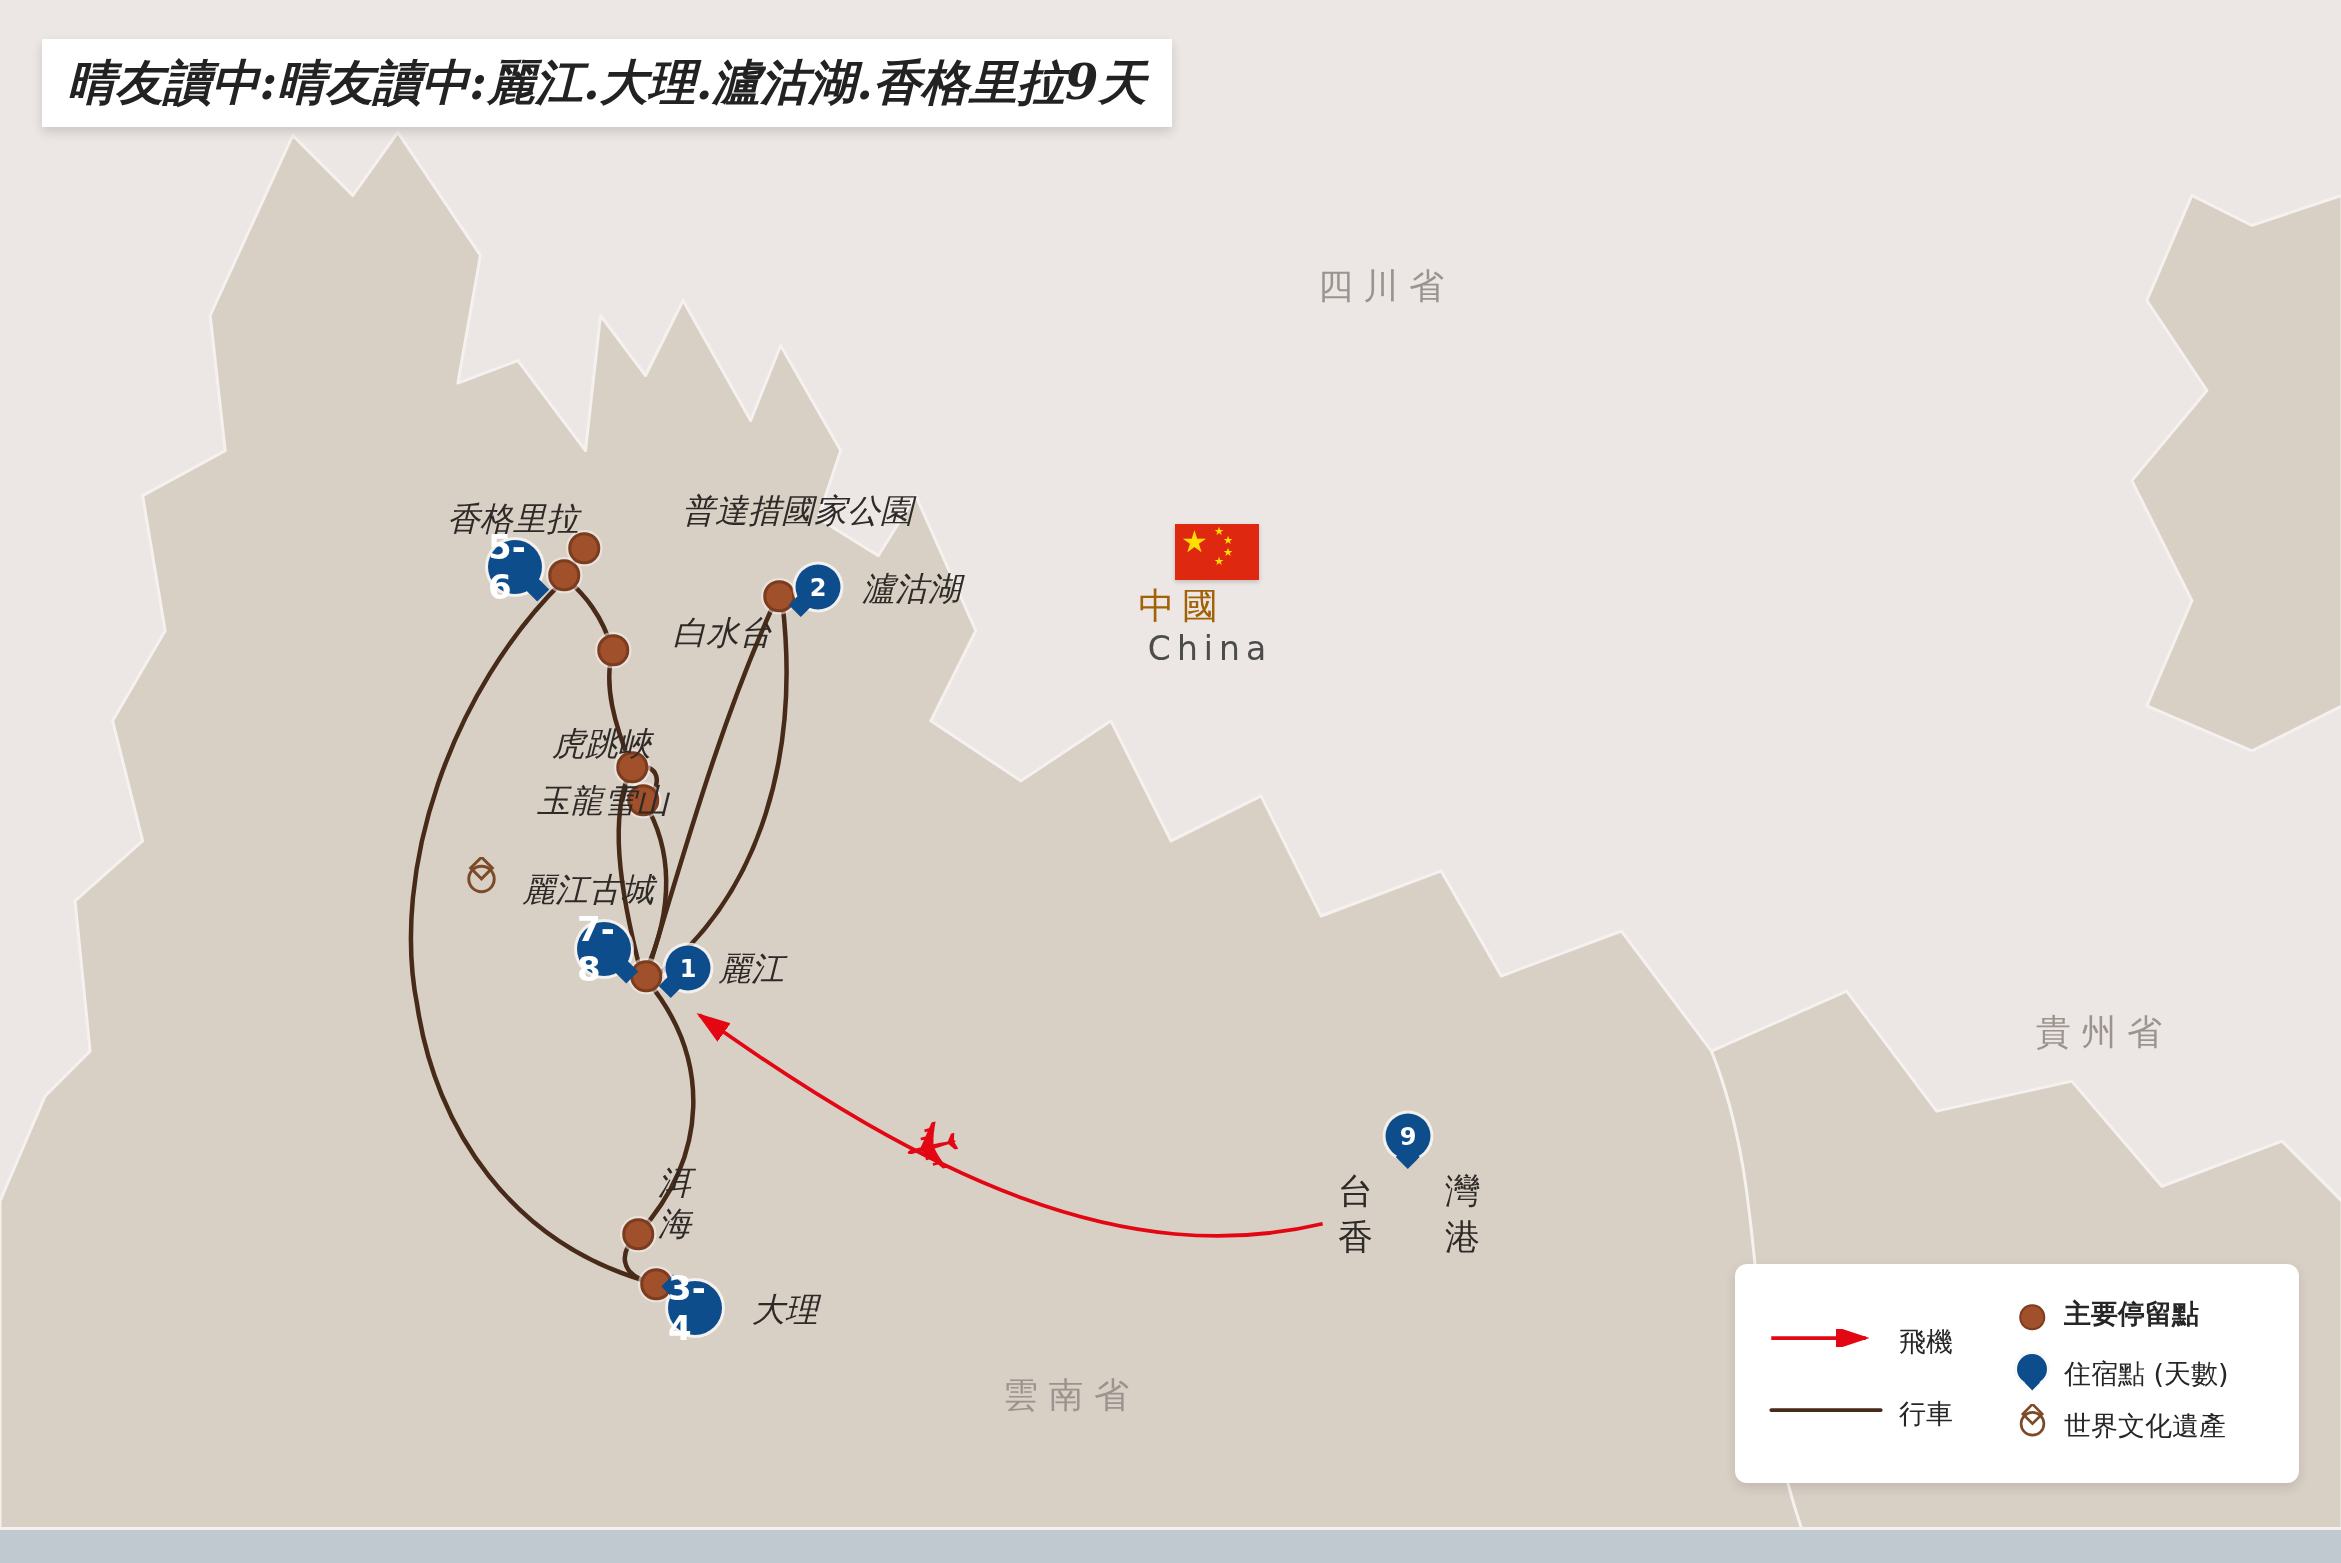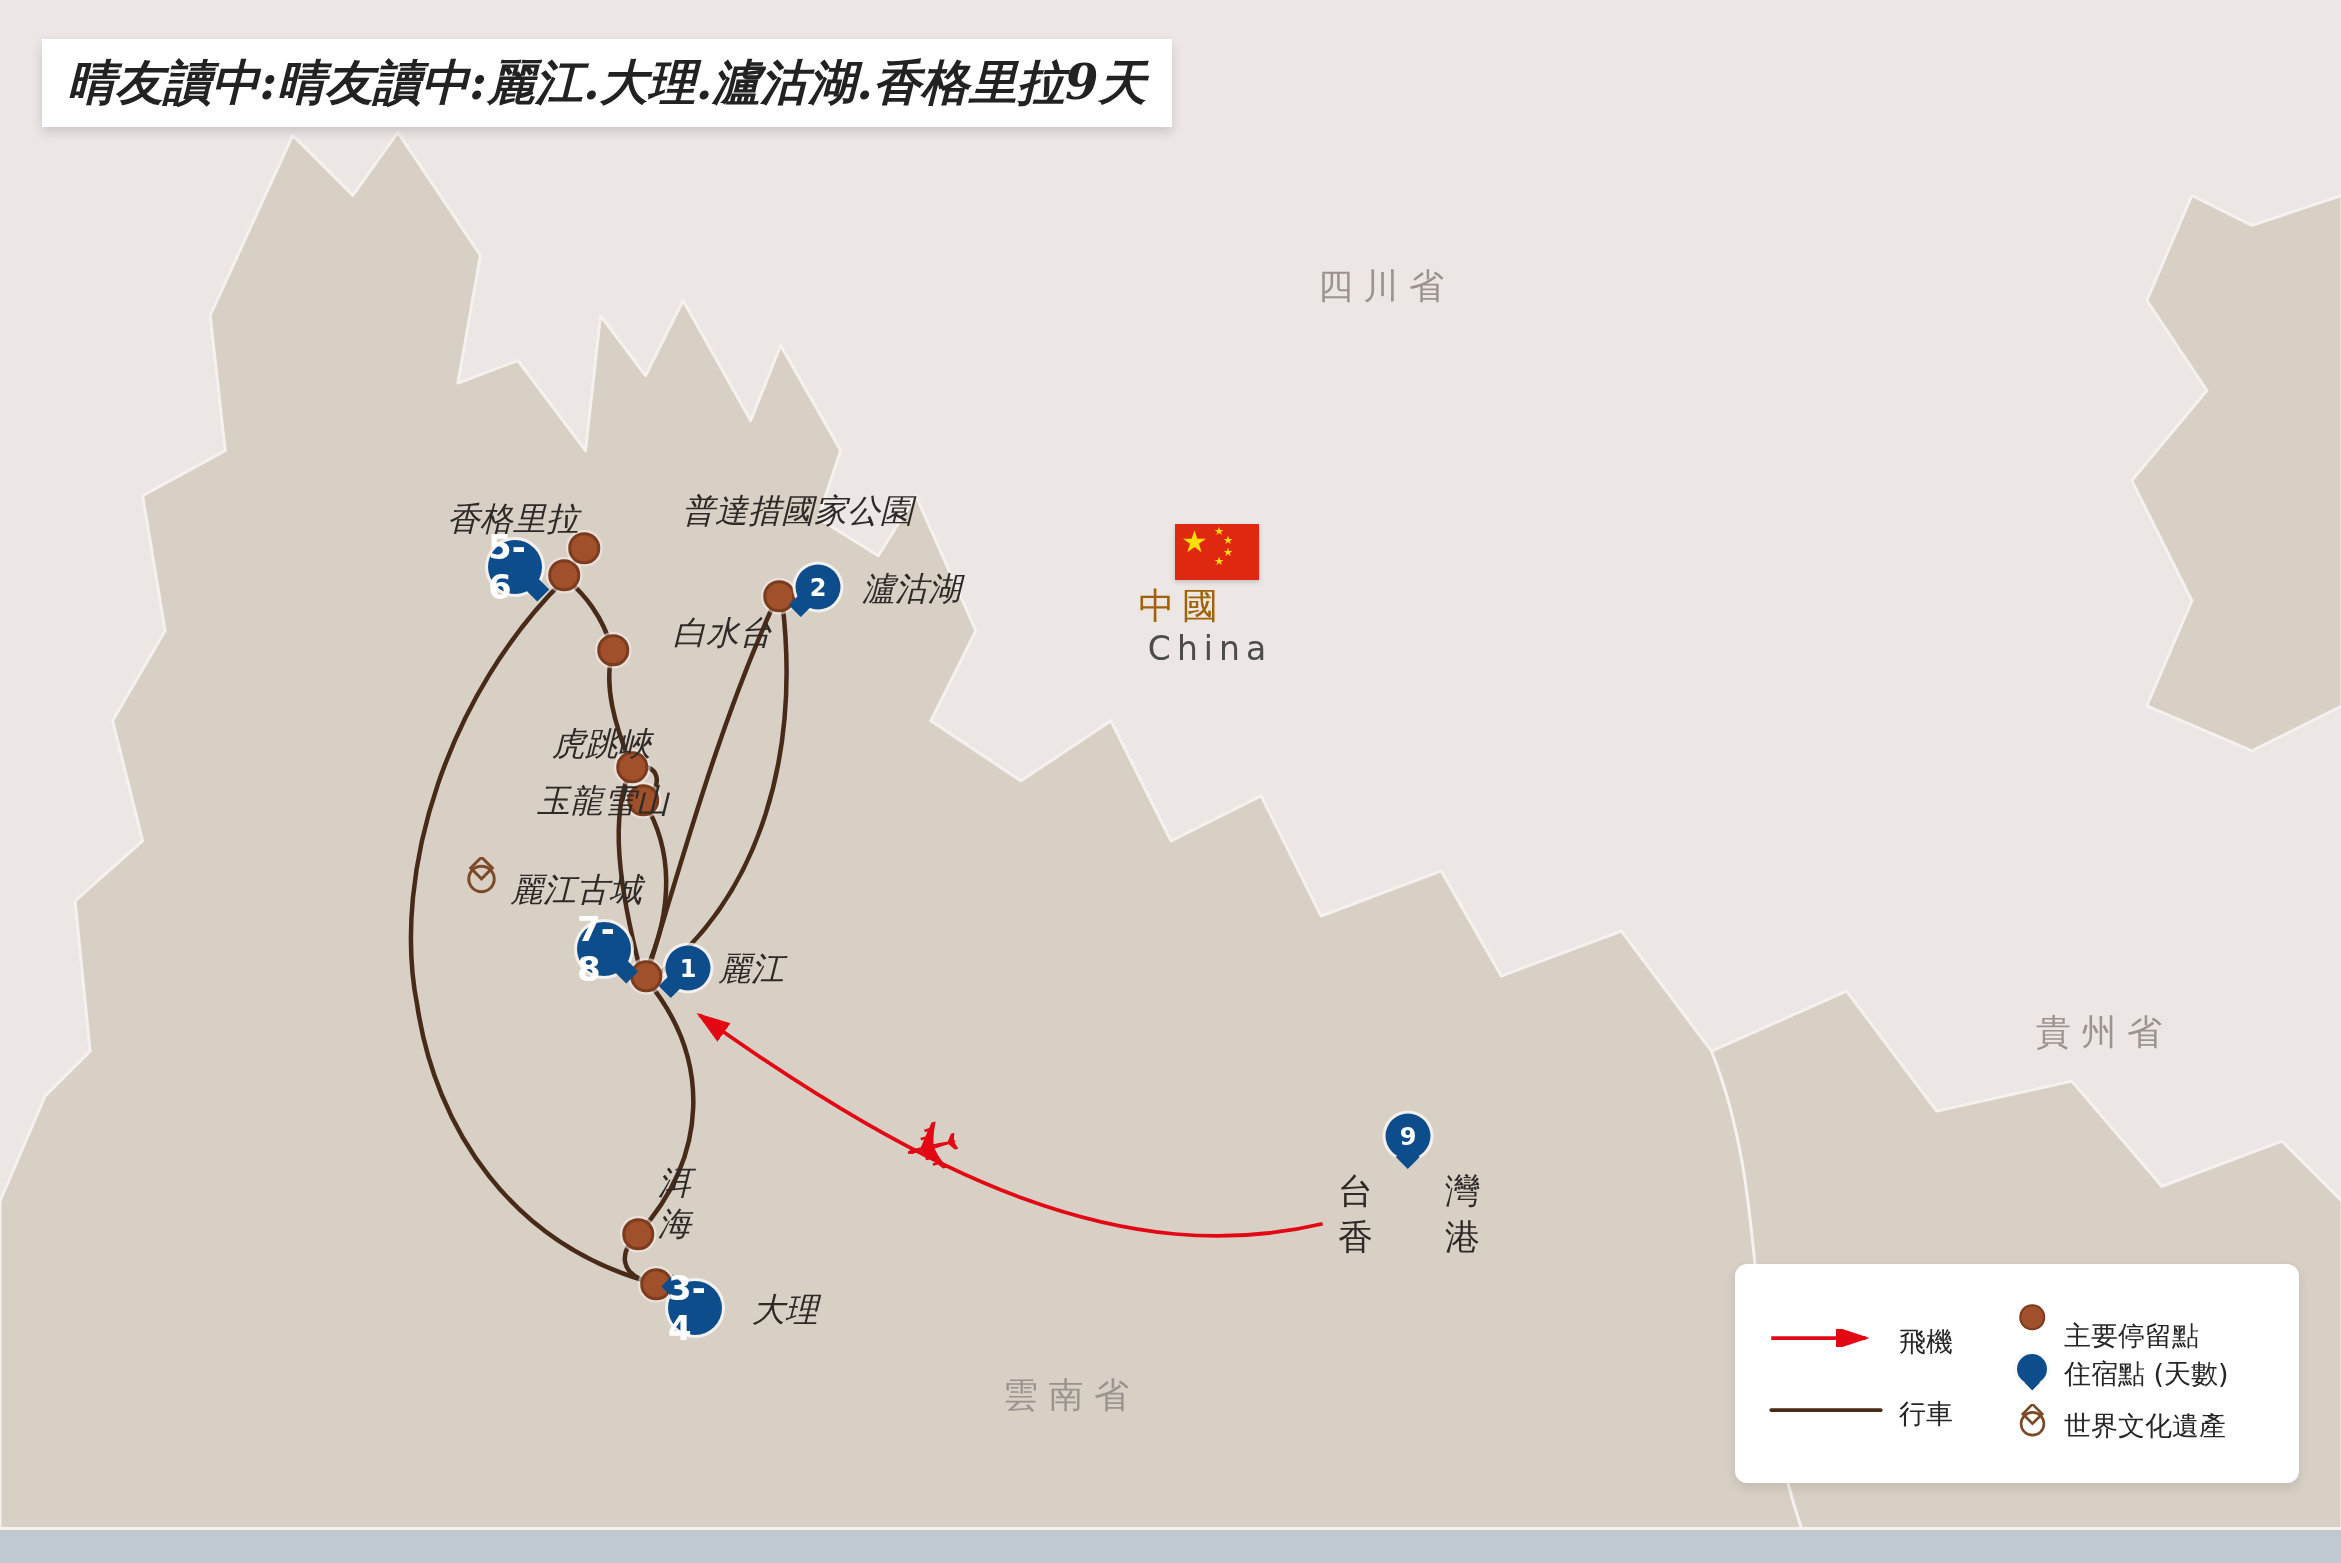--- a/index.html
+++ b/index.html
@@ -154,21 +154,21 @@
   <div class="pin small tail-b" style="left:1408px;top:1136px;">
     <span>9</span>
   </div>
 
   <div class="place-label" style="left:447px;top:497px;">香格里拉</div>
   <div class="place-label" style="left:682px;top:489px;">普達措國家公園</div>
   <div class="place-label" style="left:862px;top:567px;">瀘沽湖</div>
   <div class="place-label" style="left:673px;top:611px;">白水台</div>
   <div class="place-label" style="left:552px;top:722px;">虎跳峽</div>
   <div class="place-label" style="left:537px;top:779px;">玉龍雪山</div>
-  <div class="place-label" style="left:510px;top:868px;">麗江古城</div>
+  <div class="place-label" style="left:522px;top:868px;">麗江古城</div>
   <div class="place-label" style="left:718px;top:947px;">麗江</div>
   <div class="place-label vertical" style="left:658px;top:1162px;">洱海</div>
   <div class="place-label" style="left:752px;top:1288px;">大理</div>
 
   <svg class="heritage-icon" style="left:462px;top:857px;" width="39" height="39" viewBox="0 0 46 46">
     <rect x="14" y="4" width="18" height="18" fill="none" stroke="#7c4a28" stroke-width="3.5" transform="rotate(45 23 13)"></rect>
     <circle cx="23" cy="26" r="15" fill="none" stroke="#7c4a28" stroke-width="3.5"></circle>
   </svg>
 
   <div class="origin-block">
@@ -186,21 +186,21 @@
       <line x1="4" y1="12" x2="130" y2="12" stroke="#e30613" stroke-width="5" marker-end="url(#arrowRed2)"></line>
     </svg>
     <div class="lg-label" style="left:164px;top:60px;">飛機</div>
 
     <svg style="left:33px;top:137px;" width="128" height="18" viewBox="0 0 170 24">
       <line x1="4" y1="12" x2="150" y2="12" stroke="#472a18" stroke-width="5" stroke-linecap="round"></line>
     </svg>
     <div class="lg-label" style="left:164px;top:132px;">行車</div>
 
     <div class="lg-dot"></div>
-    <div class="lg-label" style="left:329px;top:54px;">主要停留點</div>
+    <div class="lg-label" style="left:329px;top:32px;font-weight:bold;">主要停留點</div>
 
     <div class="pin mini tail-b lg-pin"></div>
     <div class="lg-label" style="left:329px;top:92px;">住宿點 (天數)</div>
 
     <svg style="left:280px;top:140px;" width="35" height="35" viewBox="0 0 46 46">
       <rect x="14" y="4" width="18" height="18" fill="none" stroke="#7c4a28" stroke-width="3.5" transform="rotate(45 23 13)"></rect>
       <circle cx="23" cy="26" r="15" fill="none" stroke="#7c4a28" stroke-width="3.5"></circle>
     </svg>
     <div class="lg-label" style="left:329px;top:144px;">世界文化遺產</div>
   </div>

